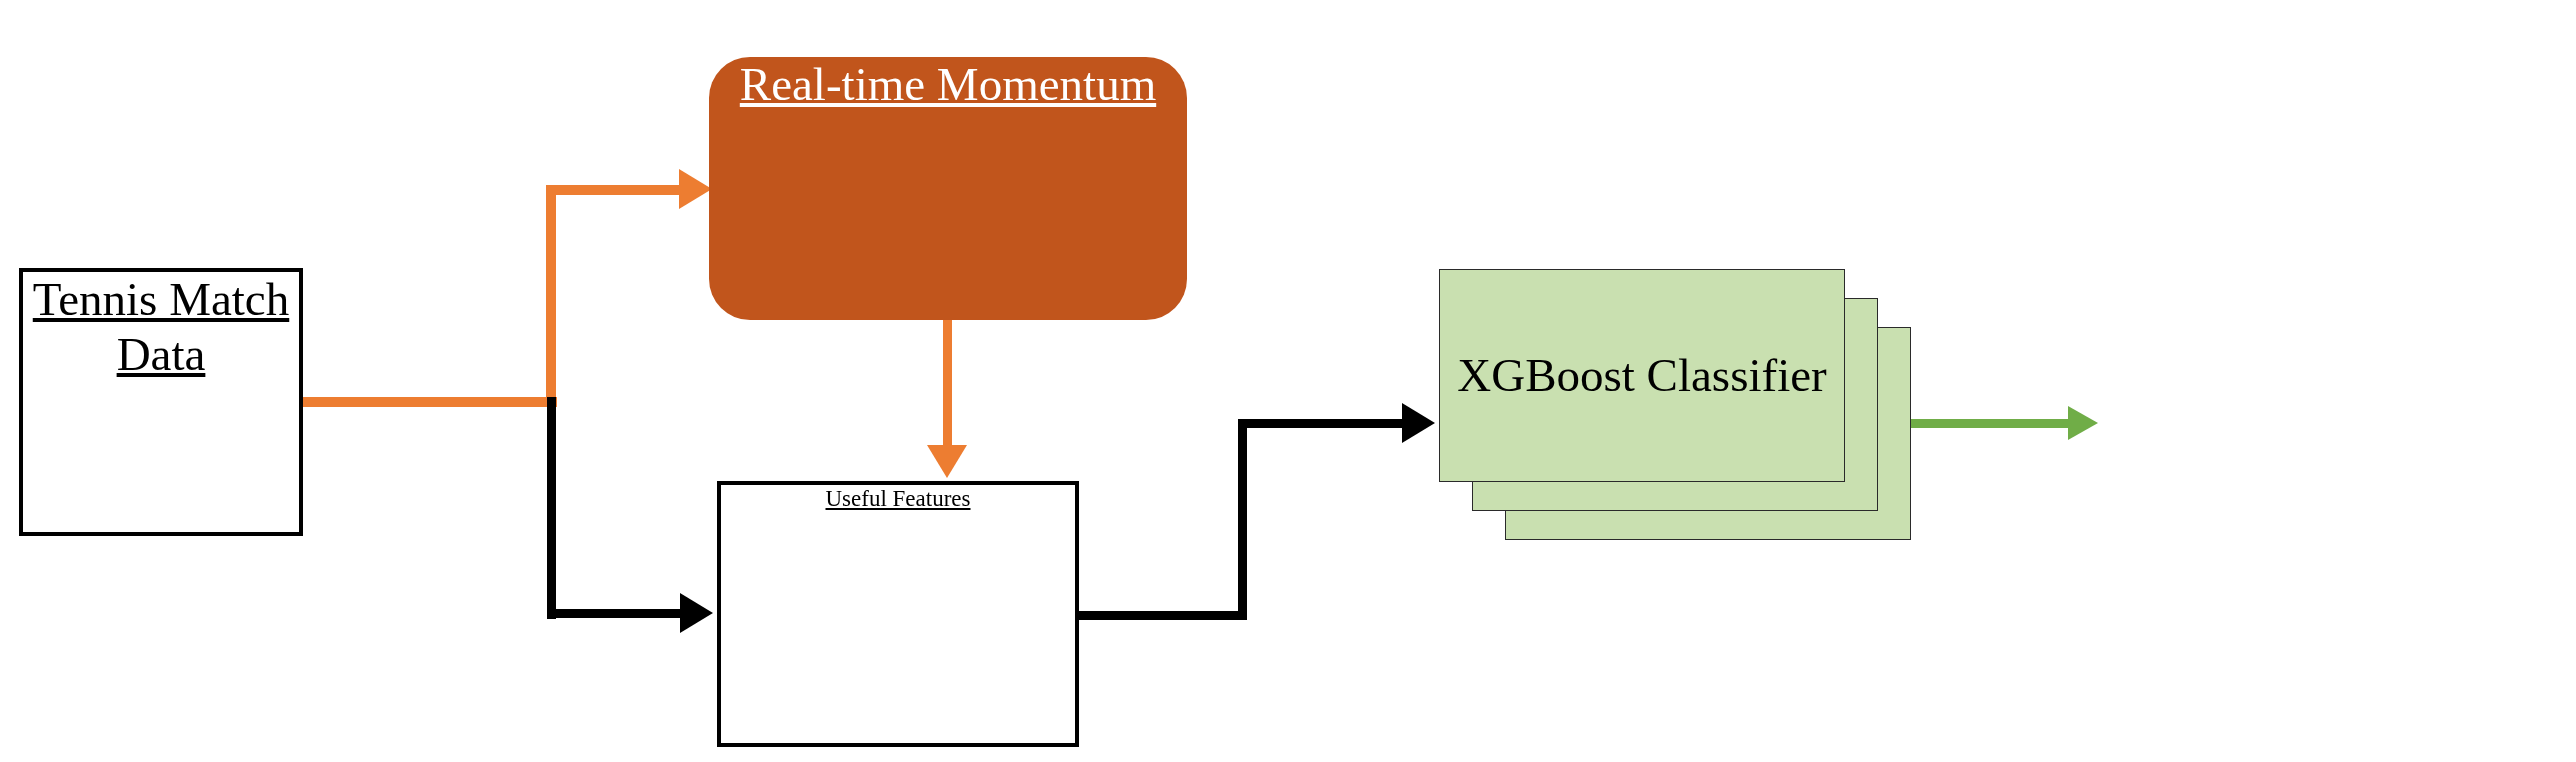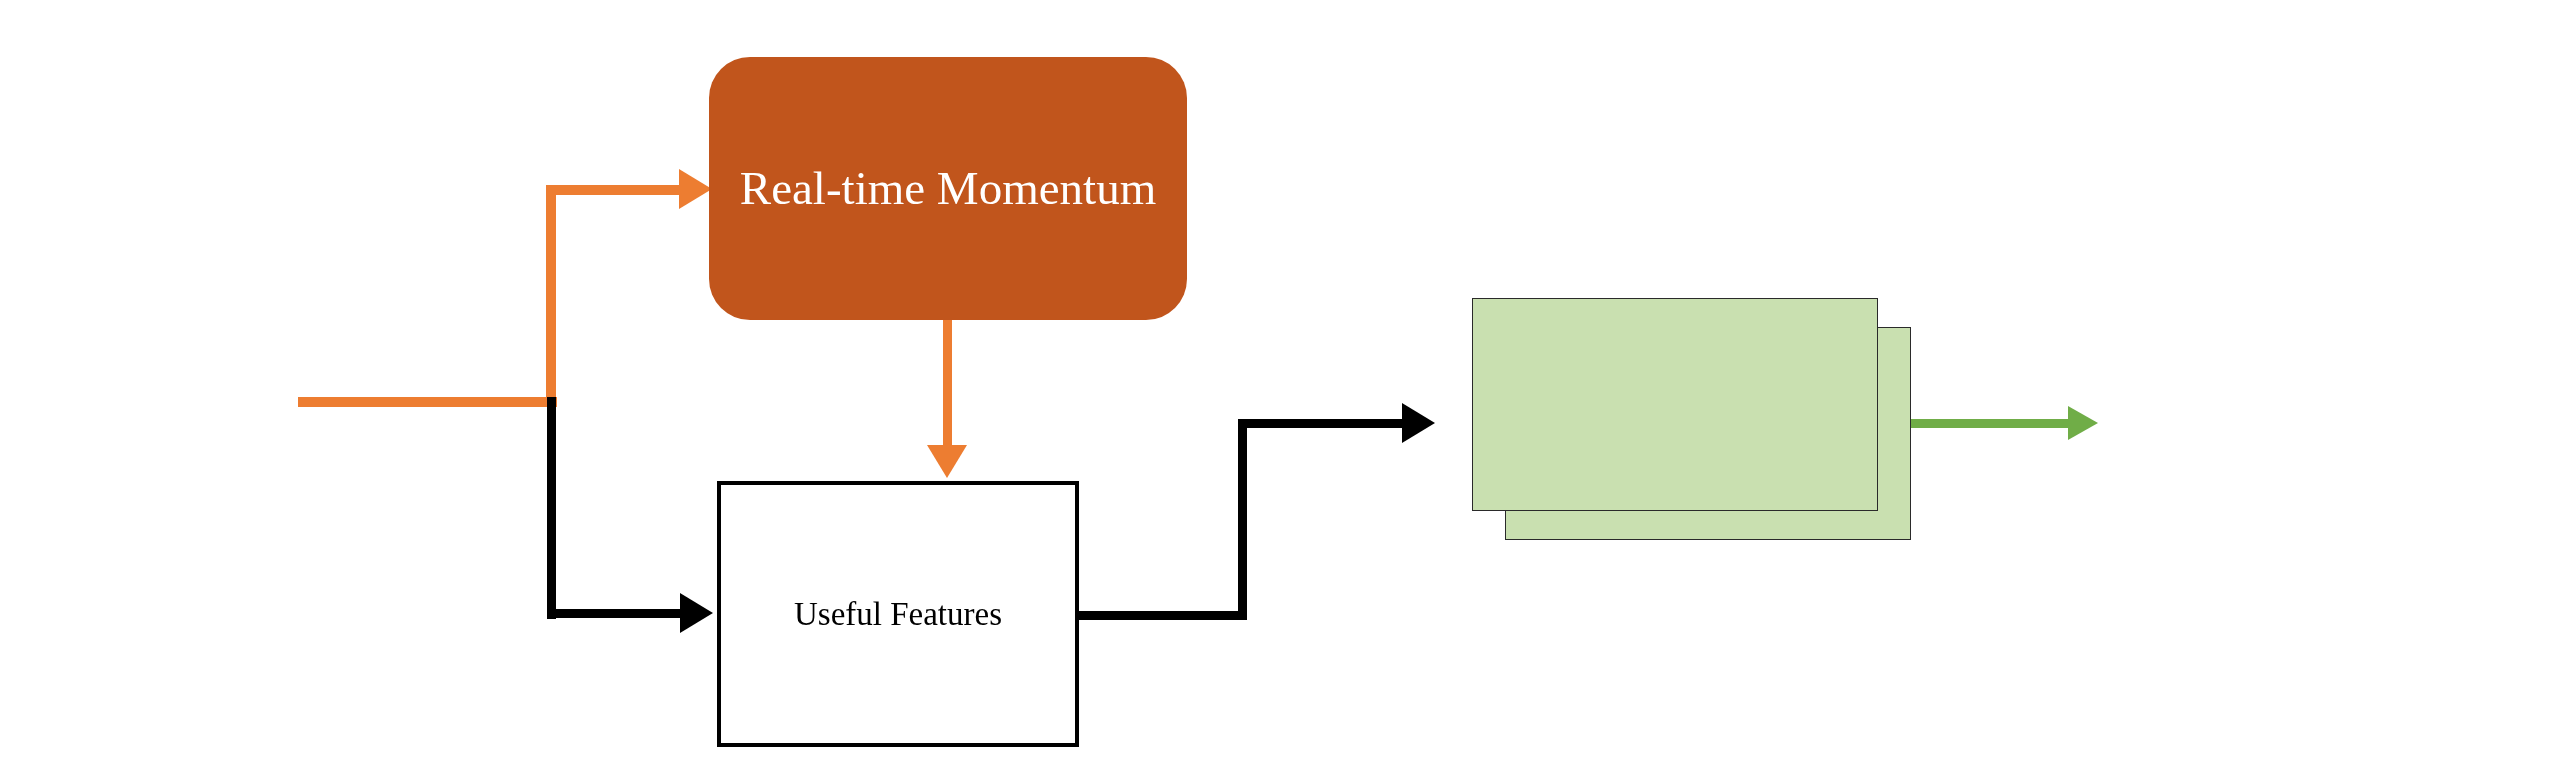--- a/index.html
+++ b/index.html
@@ -14,25 +14,25 @@
     position: relative;
     width: 2576px;
     height: 763px;
     background: #ffffff;
     overflow: hidden;
   }
   .node {
     position: absolute;
     box-sizing: border-box;
     display: flex;
-    align-items: center;
     justify-content: center;
     text-align: center;
     line-height: 1.18;
     color: #000000;
+    text-decoration: underline;
   }
 
   
   #node-source {
     left: 19px;
     top: 268px;
     width: 284px;
     height: 268px;
     border: 4.7px solid #000000;
     background: #ffffff;
@@ -52,21 +52,21 @@
   }
 
   
   #node-features {
     left: 717px;
     top: 481px;
     width: 362px;
     height: 266px;
     border: 4.7px solid #000000;
     background: #ffffff;
-    font-size: 33px;
+    font-size: 23px;
   }
 
   
   #stack-xgboost {
     position: absolute;
     left: 1439px;
     top: 269px;
     width: 478px;
     height: 329px;
   }
@@ -146,29 +146,35 @@
   <div class="seg seg-black" style="left:1075px; top:611px; width:172px; height:9.4px;"></div>
 
   <div class="seg seg-black" style="left:1238px; top:419px; width:9.4px; height:201px;"></div>
 
   <div class="seg seg-black" style="left:1238px; top:419px; width:166px; height:9.4px;"></div>
   <div class="arrowhead ah-right-black" style="left:1402px; top:403px;"></div>
 
   <div class="seg seg-green" style="left:1909px; top:419px; width:161px; height:8.6px;"></div>
   <div class="arrowhead ah-right-green" style="left:2068px; top:406px;"></div>
 
+  <div class="node" id="node-source">
+    <span>Tennis Match Data</span>
+  </div>
 
   <div class="node" id="node-momentum">
     <span>Real-time Momentum</span>
   </div>
 
   <div class="node" id="node-features">
     <span>Useful Features</span>
   </div>
 
   <div id="stack-xgboost">
     <div class="card" id="card-back-3"></div>
     <div class="card" id="card-back-2"></div>
+    <div class="card" id="card-front">
+      <span>XGBoost Classifier</span>
+    </div>
   </div>
 
 
 </div>
 
 
 </body></html>

